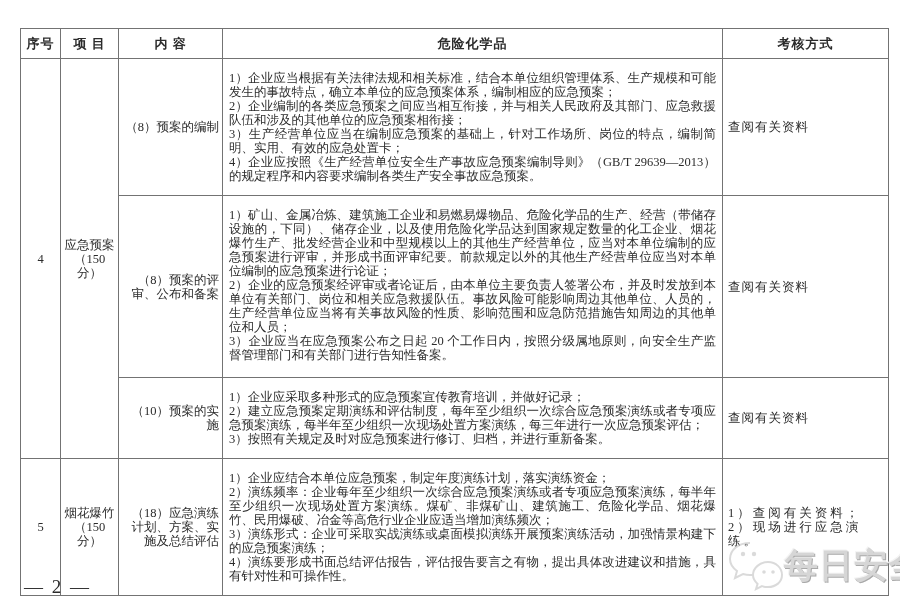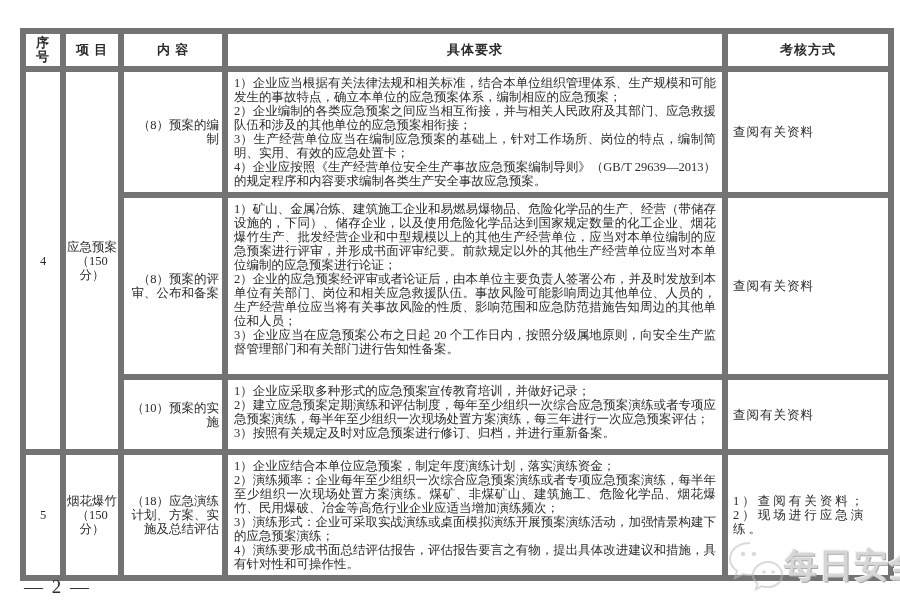--- a/index.html
+++ b/index.html
@@ -16,39 +16,39 @@
   table.doc-table {
     position: absolute;
     left: 20px; top: 28px;
     width: 868px;
     border-collapse: collapse;
     table-layout: fixed;
     font-size: 12.5px;
     line-height: 14px;
   }
   .doc-table th, .doc-table td {
-    border: 6px solid #737373;
+    border: 1px solid #737373;
     vertical-align: middle;
     padding: 2px 4px;
     overflow: hidden;
   }
   .doc-table thead th {
     font-weight: bold;
     text-align: center;
     height: 30px;
     font-size: 13px;
     letter-spacing: 1px;
   }
   td.c-serial { text-align: center; }
   td.c-project { text-align: center; padding: 14px 1px; }
   td.c-content { text-align: right; padding: 2px 3px; }
   td.c-req {
     vertical-align: top;
     text-align: justify;
-    padding: 4px 6px;
+    padding: 12px 6px;
   }
   td.c-assess { padding: 13px 5px; letter-spacing: 1px; }
   td.c-assess.wide-space { letter-spacing: 3px; vertical-align: middle; margin-left: 17px; }
   .lines { white-space: pre-line; }
 
   tr.r-8  { height: 125px; }
   tr.r-9  { height: 182px; }
   tr.r-10 { height: 75px; }
   tr.r-11 { height: 118px; }
 
@@ -89,21 +89,21 @@
       <col style="width:58px">
       <col style="width:104px">
       <col style="width:500px">
       <col style="width:166px">
     </colgroup>
     <thead>
       <tr>
         <th>序号</th>
         <th>项 目</th>
         <th>内 容</th>
-        <th>具体要求</th>
+        <th>危险化学品</th>
         <th>考核方式</th>
       </tr>
     </thead>
     <tbody>
       <tr class="r-8">
         <td class="c-serial" rowspan="3">4</td>
         <td class="c-project" rowspan="3">应急预案（150分）</td>
         <td class="c-content">（8）预案的编制</td>
         <td class="c-req">
           <div class="lines">1）企业应当根据有关法律法规和相关标准，结合本单位组织管理体系、生产规模和可能发生的事故特点，确立本单位的应急预案体系，编制相应的应急预案；

